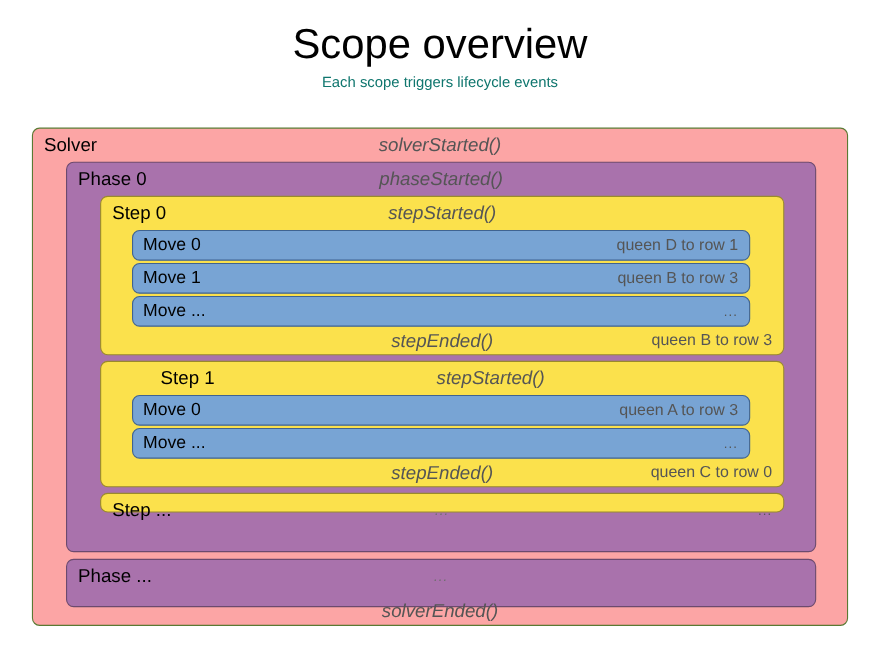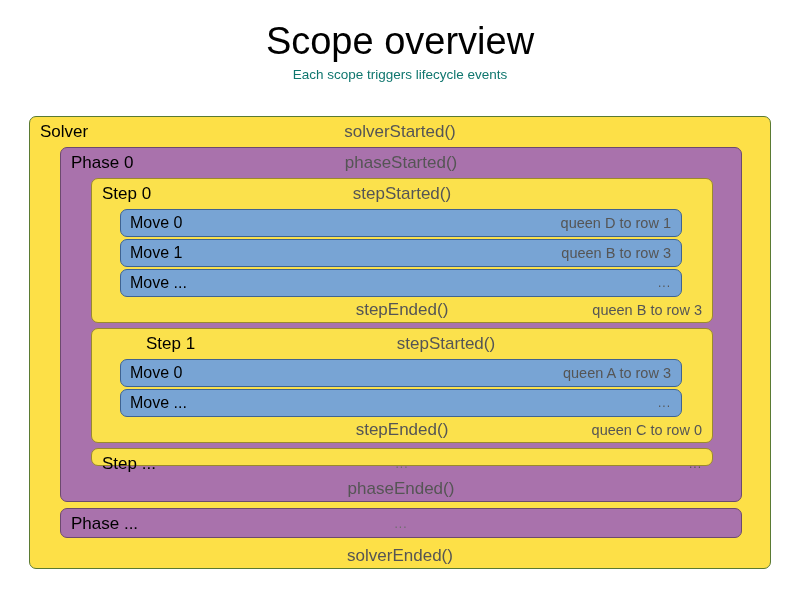--- a/index.html
+++ b/index.html
@@ -47,38 +47,38 @@
     box-sizing: border-box;
     border-radius: 7px;
     border: 1px solid #54586b;
   }
 
   .solver {
     left: 29px;
     top: 116px;
     width: 742px;
     height: 453px;
-    background: #fde047;
+    background: #fca5a5;
     border-color: #5a7a33;
   }
 
   .phase0 {
     left: 30px;
     top: 30px;
     width: 682px;
     height: 355px;
     background: #a972ac;
     border-color: #6c4a6e;
   }
 
   .phase-ellipsis {
     left: 30px;
     top: 391px;
     width: 682px;
-    height: 30px;
+    height: 44px;
     background: #a972ac;
     border-color: #6c4a6e;
   }
 
   .step {
     left: 30px;
     width: 622px;
     background: #fbe14c;
     border-color: #9a8a2c;
   }
@@ -127,20 +127,21 @@
 
   
   .event {
     position: absolute;
     top: 50%;
     transform: translateY(-50%);
     font-size: 17px;
     color: #555555;
     white-space: nowrap;
     text-align: center;
+    font-style: italic;
   }
 
   .right-note {
     position: absolute;
     top: 50%;
     transform: translateY(-50%);
     right: 10px;
     font-size: 14.5px;
     color: #555555;
     white-space: nowrap;
@@ -232,23 +233,20 @@
       </div>
 
       <div class="scope step step-ellipsis">
         <div class="row" style="top:0;">
           <span class="scope-name">Step ...</span>
           <span class="event small" style="left:310px; transform:translate(-50%,-50%);">...</span>
           <span class="right-note small">...</span>
         </div>
       </div>
 
-      <div class="row" style="top:326px;">
-        <span class="event" style="left:340px; transform:translate(-50%,-50%);">phaseEnded()</span>
-      </div>
     </div>
 
     <div class="scope phase-ellipsis">
       <div class="row" style="top:0;">
         <span class="scope-name">Phase ...</span>
         <span class="event small" style="left:340px; transform:translate(-50%,-50%);">...</span>
       </div>
     </div>
 
     <div class="row" style="top:424px;">

